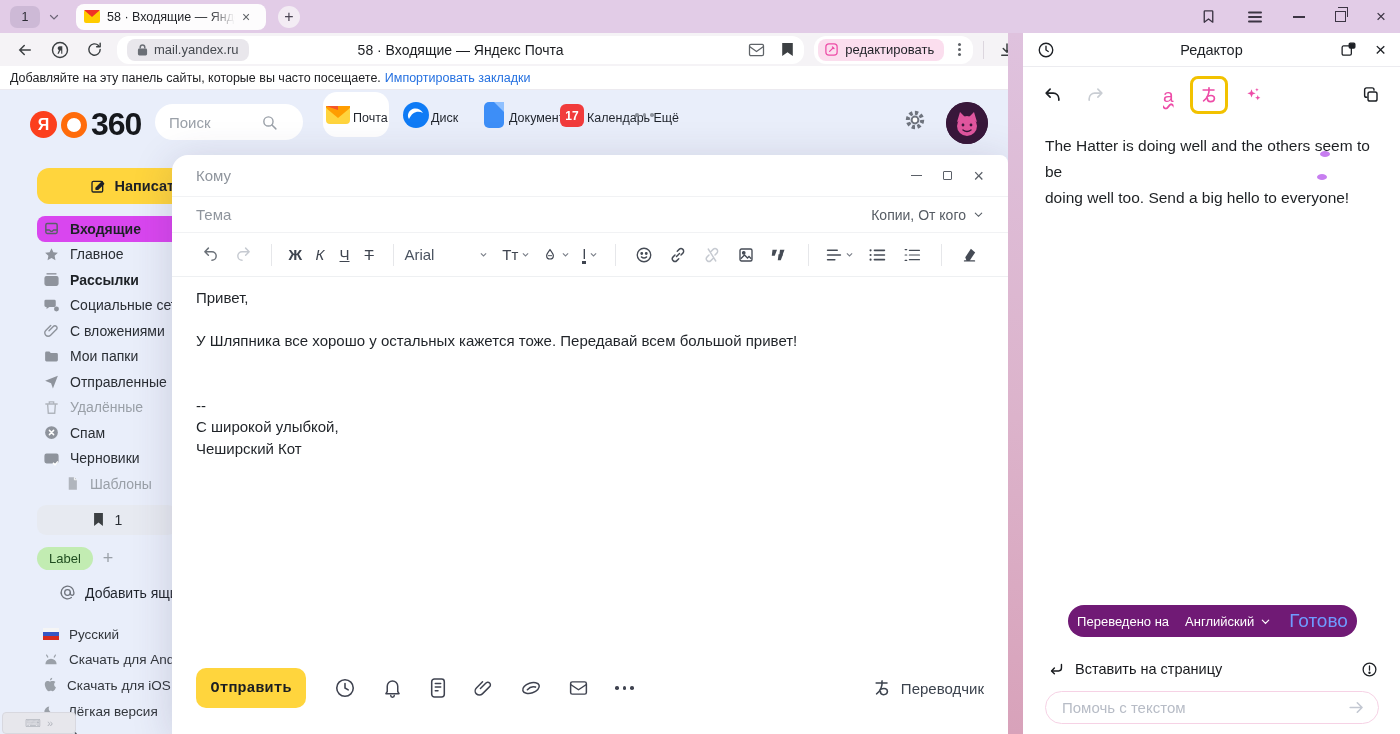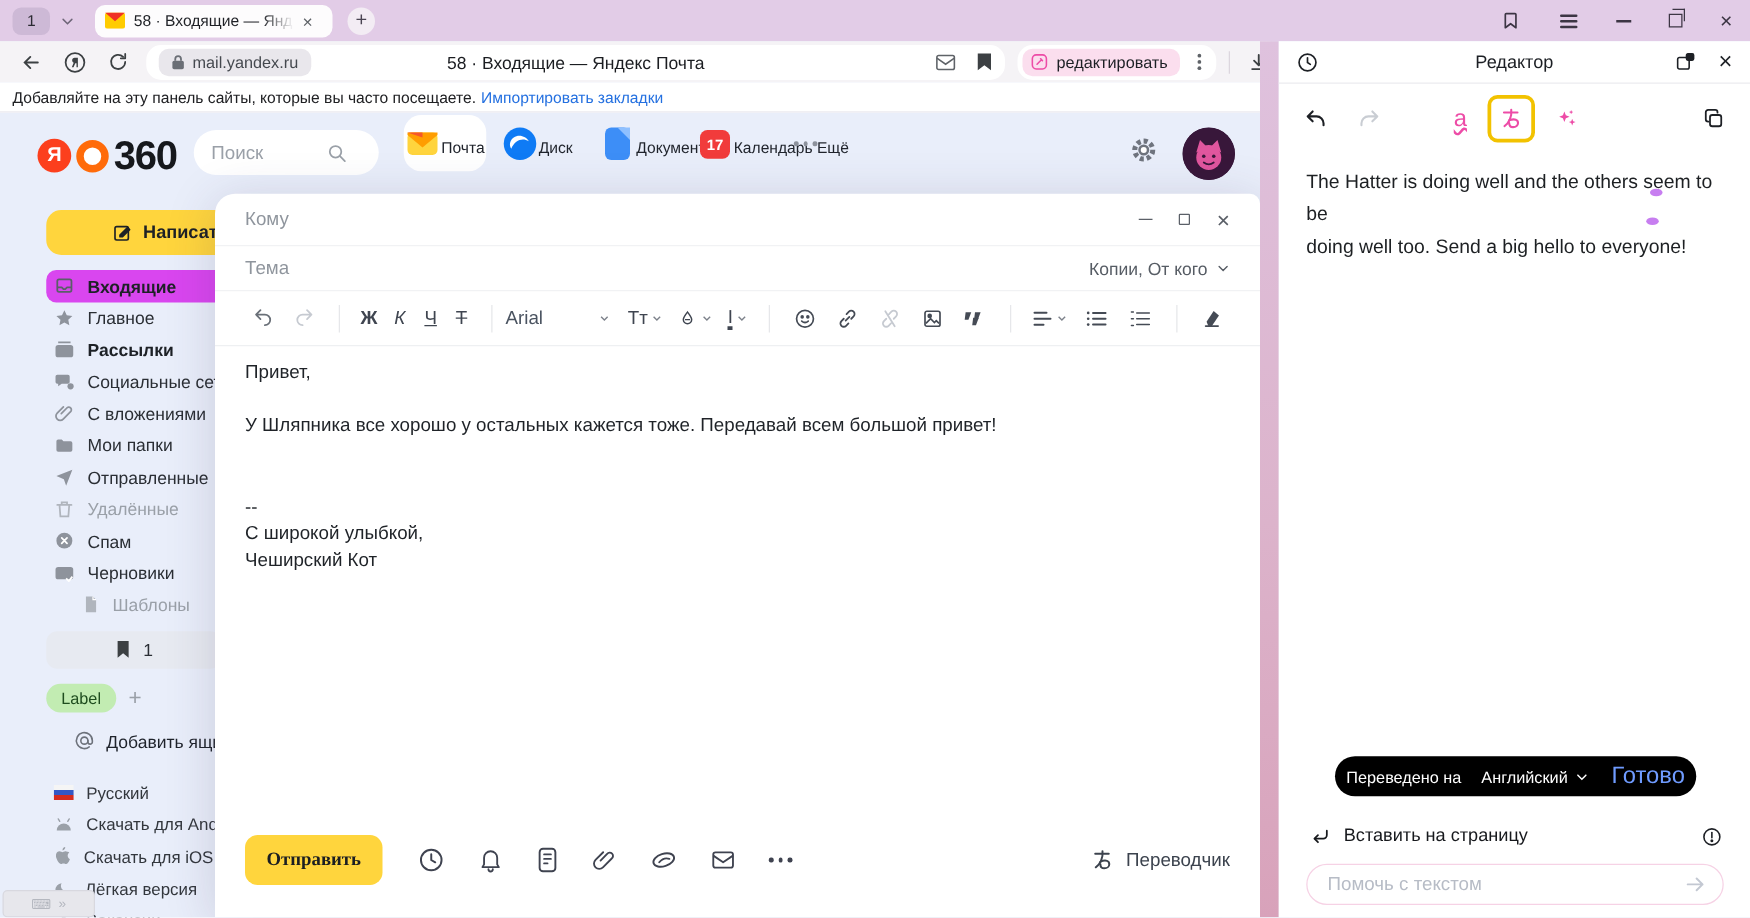--- a/index.html
+++ b/index.html
@@ -129,39 +129,39 @@
   .fmt.i { font-style:italic; }
   .fmt.u { text-decoration:underline; }
   .fmt.s { text-decoration:line-through; }
   .fontname { font-size:15px; color:#4a5360; width:88px; }
   .chev { color:#7d828b; }
   .tbtn { display:flex; align-items:center; gap:3px; margin:12px 6px; }
   .c-body { position:absolute; left:24px; top:132px; width:780px; font-size:15px; line-height:21.5px; color:#1f2328; }
   .c-body .bl { height:21.5px; }
   .c-footer { position:absolute; left:0; bottom:24px; width:100%; height:44px; display:flex; align-items:center; padding:0 24px; }
   .send-btn { width:110px; height:40px; background:#ffd53d; border:none; border-radius:10px;
-    font-family:Liberation Serif, serif; font-size:15px; font-weight:bold; color:#1b1e22; }
+    font-family:Liberation Mono, monospace; font-size:15px; font-weight:bold; color:#1b1e22; }
   .f-icons { display:flex; align-items:center; gap:26px; margin-left:28px; color:#3f4350; }
   .translator { margin-left:auto; display:flex; align-items:center; gap:9px; font-size:15px; color:#3c434e; }
 
   
   .strip { position:absolute; left:1008px; top:33px; width:15px; height:701px;
     background:linear-gradient(180deg,#dfc2de 0%,#dcb3cb 55%,#d8a2ba 100%); }
   .panel { position:absolute; left:1023px; top:33px; width:377px; height:701px; background:#fff; }
   .p-header { position:absolute; left:0; top:0; width:100%; height:34px; border-bottom:1px solid #ececf0;
     display:flex; align-items:center; padding:0 14px; }
   .p-title { position:absolute; left:0; right:0; text-align:center; font-size:14.5px; color:#1c1f24; }
   .p-hicons { margin-left:auto; display:flex; align-items:center; gap:18px; color:#1d2025; }
   .p-toolbar { position:absolute; left:0; top:40px; width:100%; height:44px; display:flex; align-items:center; padding:0 20px; }
   .spellA { font-size:19px; color:#ed4ca7; text-decoration:underline wavy 1.5px; line-height:1; }
   .hlbox { width:38px; height:38px; border:3.5px solid #f2c200; border-radius:8px; background:#fff;
     display:flex; align-items:center; justify-content:center; }
   .p-text { position:absolute; left:22px; top:100px; width:336px; font-size:15.5px; line-height:26px; color:#1d2023; }
   .pdot { position:absolute; width:10px; height:6px; border-radius:50%; background:#c77ef0; }
-  .transpill { position:absolute; left:45px; top:572px; width:289px; height:32px; background:#000000;
+  .transpill { position:absolute; left:45px; top:572px; width:289px; height:32px; background:#701a75;
     border-radius:16px; display:flex; align-items:center; justify-content:center; gap:0; }
   .tp-lbl { font-size:13px; color:#fff; }
   .tp-lang { font-size:13px; color:#fff; margin-left:16px; display:flex; align-items:center; gap:6px; }
   .tp-done { font-size:19px; color:#6f9bff; margin-left:18px; }
   .insertrow { position:absolute; left:25px; top:624px; width:330px; height:24px; display:flex;
     align-items:center; gap:10px; font-size:14.5px; color:#17191d; }
   .p-input { position:absolute; left:22px; top:658px; width:334px; height:33px; border:1.5px solid #f6d2e5;
     border-radius:17px; display:flex; align-items:center; padding:0 12px 0 16px; background:#fff; }
   .p-input input { border:none; outline:none; flex:1; font-size:15px; color:#30343a;
     font-family:"Liberation Sans",sans-serif; background:transparent; }

